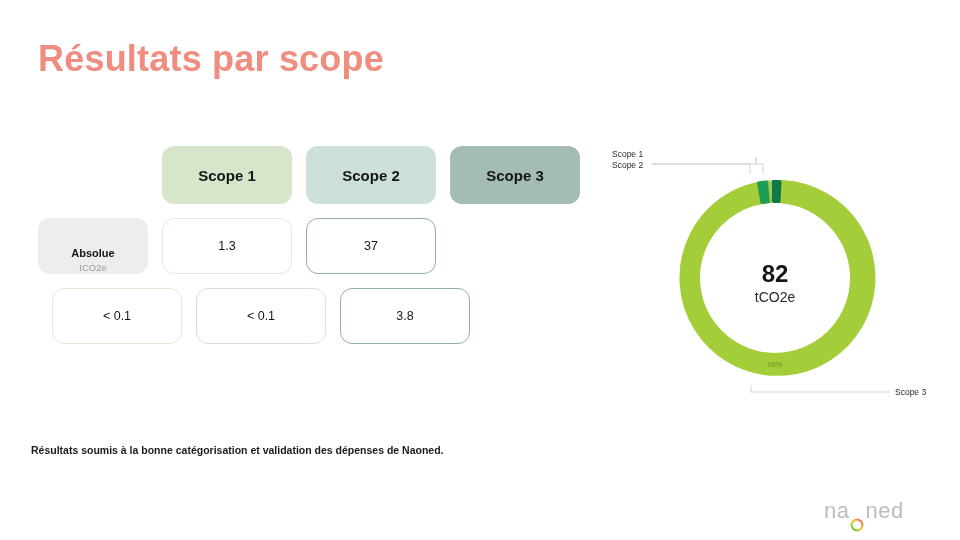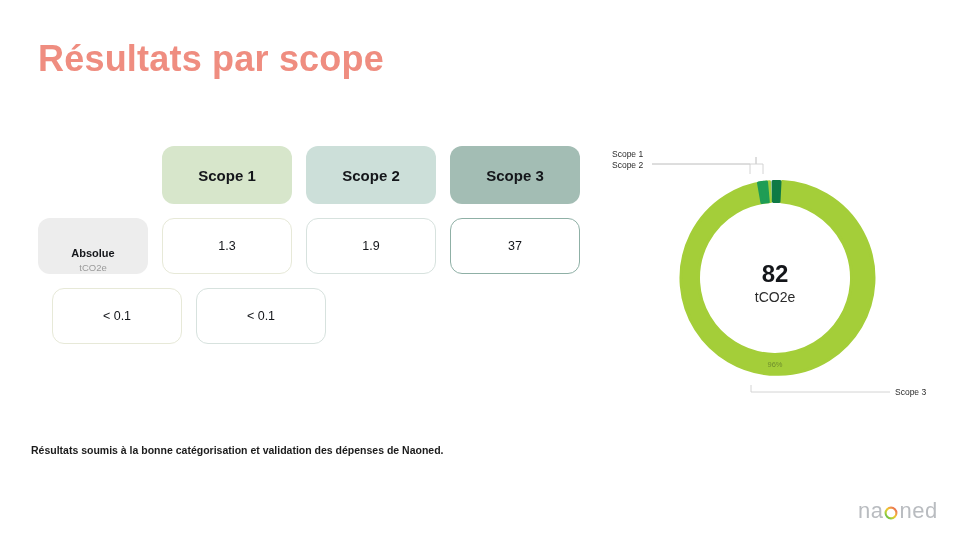--- a/index.html
+++ b/index.html
@@ -64,22 +64,22 @@
 
   
   #donut-panel { position: absolute; left: 600px; top: 140px; width: 350px; height: 270px; }
   #donut-svg { position:absolute; left:0; top:0; }
 
   .lbl { font-family: "Liberation Sans", sans-serif; fill: #2b2b2b; font-size: 8.5px; }
   .pct { font-family: "Liberation Sans", sans-serif; fill: #6f8f2d; font-size: 7.5px; }
 
   
   #logo {
-    position: absolute; left: 858px; top: 498px;
-    display:flex; align-items:flex-start;
+    position: absolute; left: 824px; top: 498px;
+    display:flex; align-items:flex-end;
     font-size: 22px; color: #b9bcc0; letter-spacing: 0.5px;
   }
   #logo .ring { display:inline-block; width:14px; height:14px; margin:0 1px; position:relative; top:2px; }
 </style>
 </head>
 <body>
 
 <div id="slide">
 
   <div id="page-title">Résultats par scope</div>
@@ -92,27 +92,27 @@
       <div class="hcell h2">Scope 2</div>
       <div class="hcell h3">Scope 3</div>
     </div>
 
     <div class="trow">
       <div class="rowlabel">
         <div class="rl-title">Absolue</div>
         <div class="rl-sub">tCO2e</div>
       </div>
       <div class="cell s1">1.3</div>
-      <div class="cell s2">1.9</div>
       <div class="cell s3">37</div>
     </div>
 
     <div class="trow">
       <div class="cell s1">&lt; 0.1</div>
       <div class="cell s2">&lt; 0.1</div>
+      <div class="cell s3">3.8</div>
     </div>
 
   </div>
 
   <div id="footnote">Résultats soumis à la bonne catégorisation et validation des dépenses de Naoned.</div>
 
   <div id="donut-panel">
     <svg id="donut-svg" width="350" height="270" viewBox="0 0 350 270">
 
       <g>

